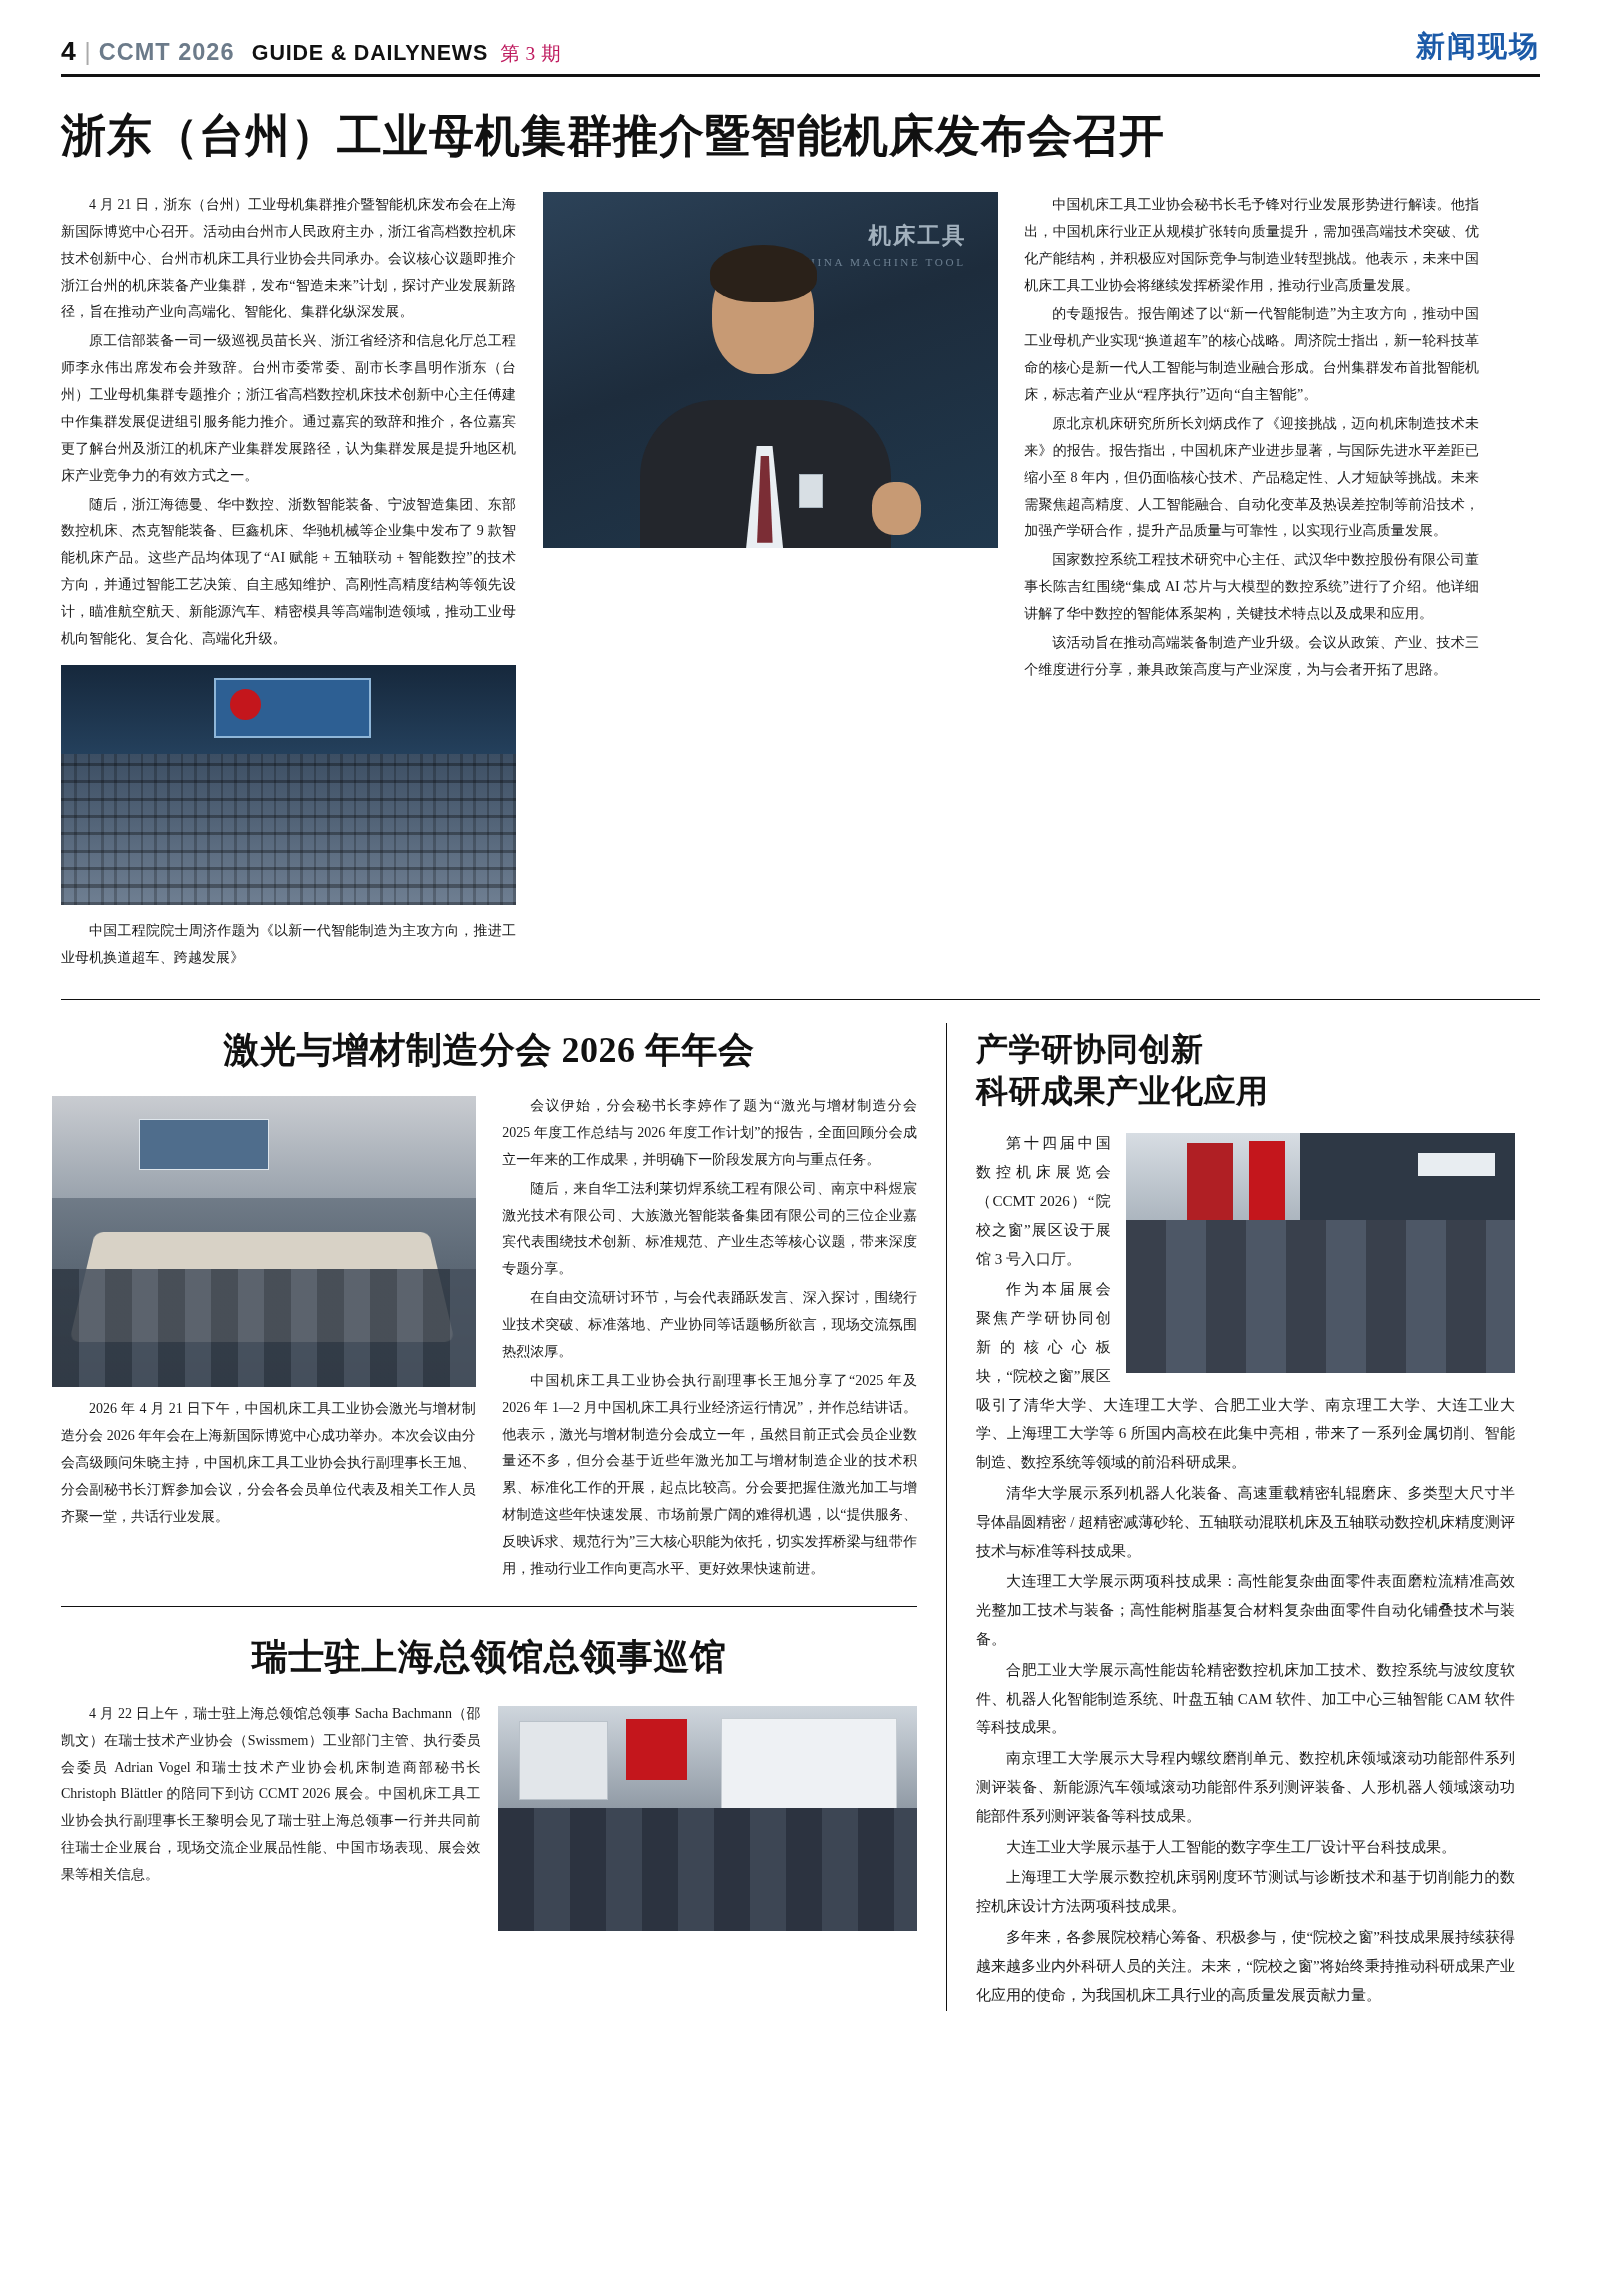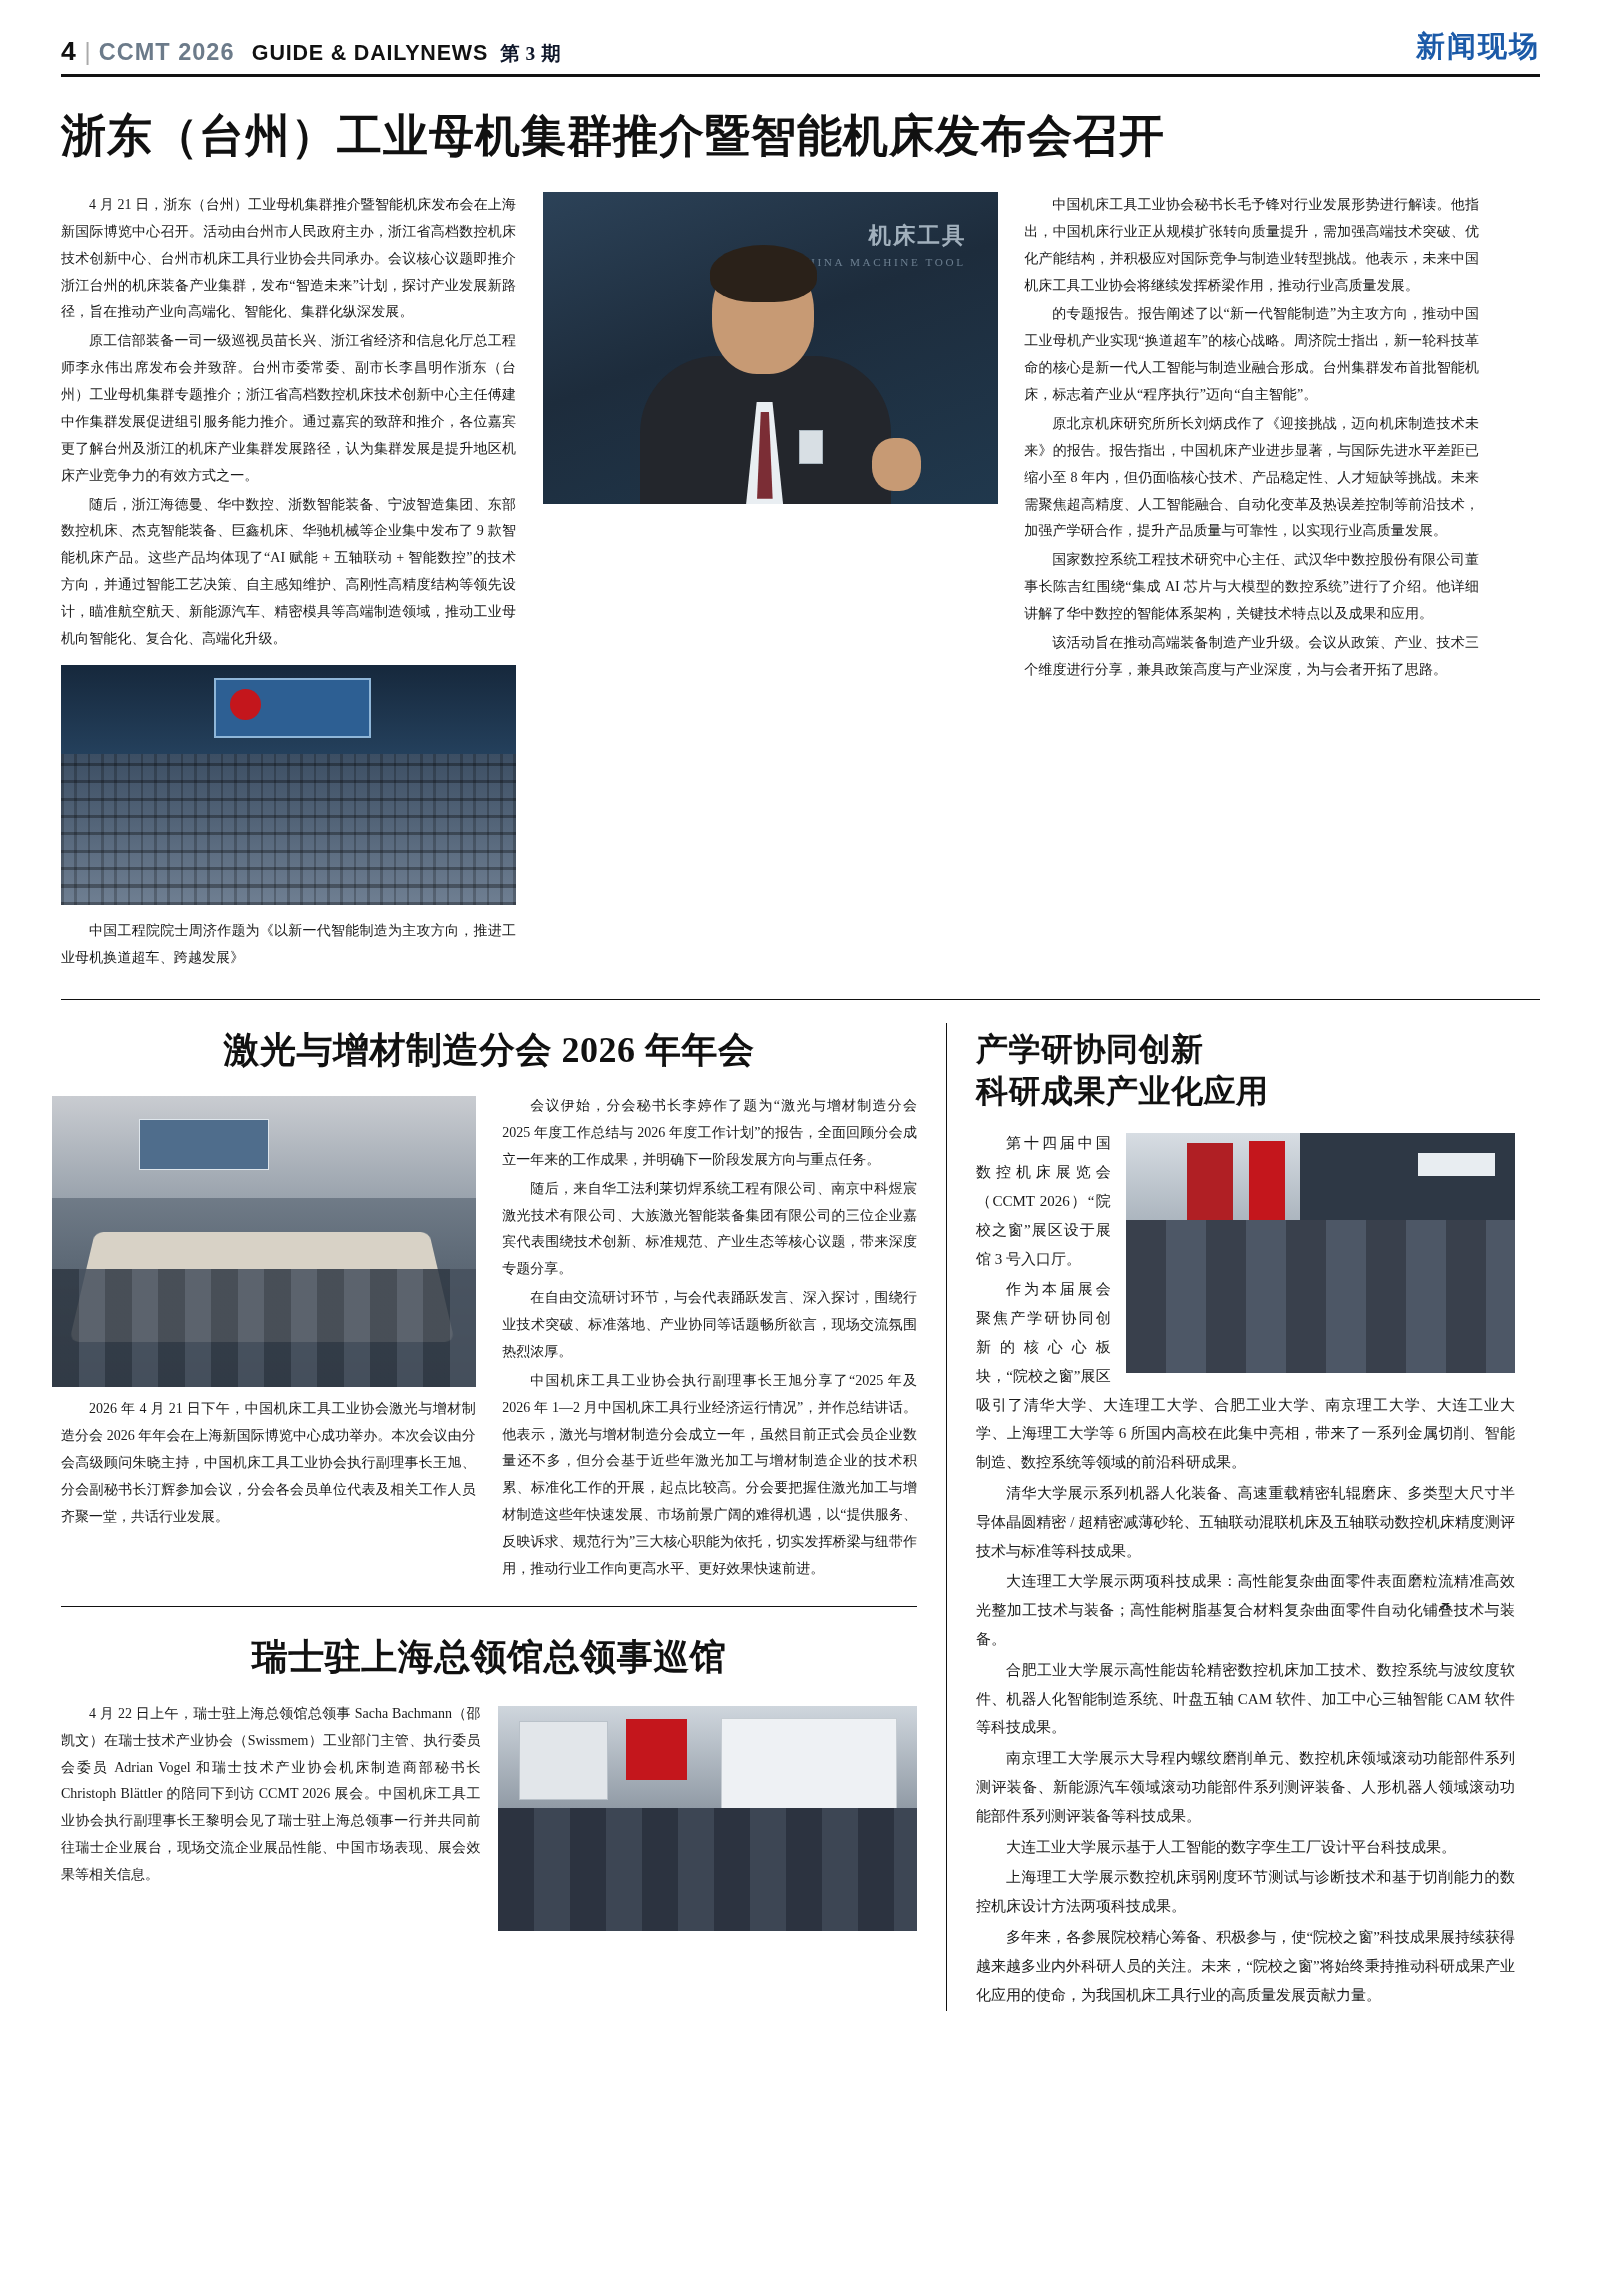--- a/index.html
+++ b/index.html
@@ -65,22 +65,22 @@
   .guide-daily {
     font-family: "Liberation Sans", sans-serif;
     font-size: 21.5px;
     font-weight: bold;
     color: #111;
     letter-spacing: 0.8px;
     margin-left: 17.4px;
   }
   .issue-no {
     font-size: 19.4px;
-    font-weight: bold;
-    color: #0f172a;
+    font-weight: normal;
+    color: #be185d;
     margin-left: 12.3px;
     letter-spacing: 0.5px;
   }
   .section-title {
     font-size: 29px;
     font-weight: bold;
     color: #1b5aa8;
     letter-spacing: 2px;
   }
 
@@ -119,21 +119,21 @@
 
   .photo {
     background: #2b3a4a;
     position: relative;
     overflow: hidden;
   }
 
   
   .photo-speaker {
     width: 455px;
-    height: 312px;
+    height: 356px;
     margin-bottom: 13.3px;
     background: linear-gradient(160deg,#2c4258 0%, #1d2c3c 45%, #20384d 100%);
     position: relative;
   }
   .photo-speaker .banner-text {
     position: absolute;
     top: 22.5px; right: 31px;
     color: #cddbe6;
     font-size: 22.5px;
     letter-spacing: 2px;

